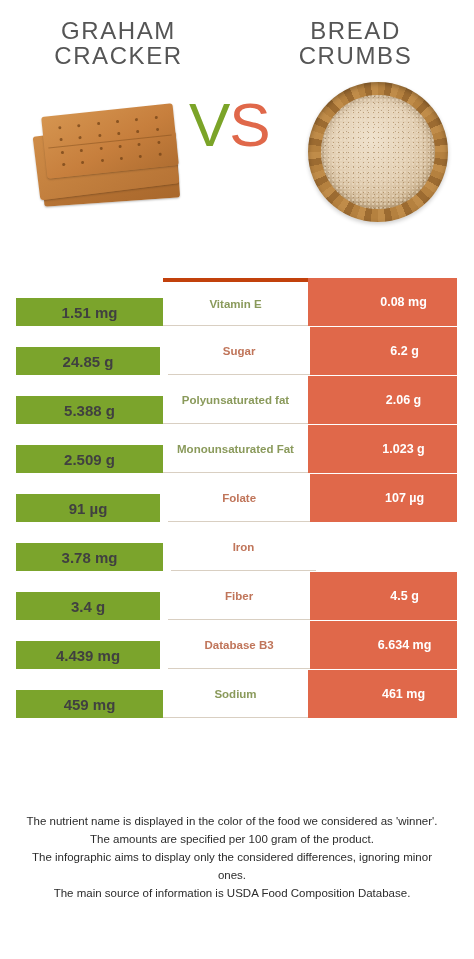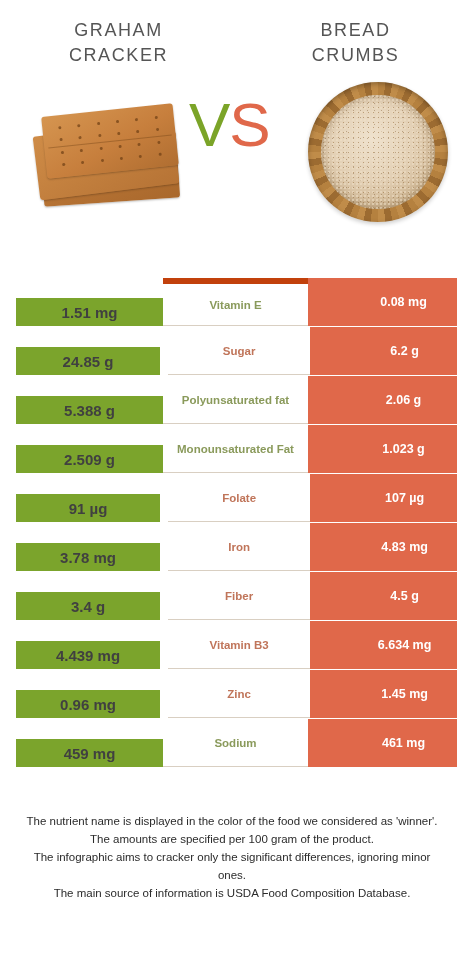--- a/index.html
+++ b/index.html
@@ -22,21 +22,21 @@
     width: 474px;
     padding-top: 18px;
     box-sizing: border-box;
   }
   .header-col {
     flex: 1;
     text-align: center;
   }
   .food-title {
     font-family: "Liberation Sans", sans-serif;
-    font-size: 18px;
+    font-size: 24px;
     letter-spacing: 1.6px;
     line-height: 25px;
     color: #555555;
     font-weight: 300;
     text-transform: uppercase;
     white-space: pre-line;
   }
 
   
   .hero {
@@ -187,21 +187,21 @@
   }
   .cell-mid {
     width: 145px;
     background: #ffffff;
     font-size: 11.5px;
     font-weight: bold;
     line-height: 14px;
     border-bottom: 1px solid #d9cfc2;
     padding: 0 6px;
   }
-  .row:first-child .cell-mid { border-top: 6px solid #c2410c; }
+  .row:first-child .cell-mid { border-top: 4px solid #c2410c; }
   .mid-green { color: #8a9a5b; }
   .mid-red   { color: #c0755a; margin-left: 8px; }
 
   
   .footer {
     position: absolute;
     left: 0;
     top: 812px;
     width: 464px;
     padding: 0 22px;
@@ -299,42 +299,36 @@
       <div class="cell cell-right">1.023 g</div>
     </div>
     <div class="row">
       <div class="cell cell-left">91 µg</div>
       <div class="cell cell-mid mid-red">Folate</div>
       <div class="cell cell-right">107 µg</div>
     </div>
     <div class="row">
       <div class="cell cell-left">3.78 mg</div>
       <div class="cell cell-mid mid-red">Iron</div>
-      <div class="cell cell-right">4.83 mg</div>
     </div>
     <div class="row">
       <div class="cell cell-left">3.4 g</div>
       <div class="cell cell-mid mid-red">Fiber</div>
       <div class="cell cell-right">4.5 g</div>
     </div>
     <div class="row">
       <div class="cell cell-left">4.439 mg</div>
-      <div class="cell cell-mid mid-red">Vitamin B3</div>
+      <div class="cell cell-mid mid-red">Database B3</div>
       <div class="cell cell-right">6.634 mg</div>
-    </div>
-    <div class="row">
-      <div class="cell cell-left">0.96 mg</div>
-      <div class="cell cell-mid mid-red">Zinc</div>
-      <div class="cell cell-right">1.45 mg</div>
     </div>
     <div class="row">
       <div class="cell cell-left">459 mg</div>
       <div class="cell cell-mid mid-green">Sodium</div>
       <div class="cell cell-right">461 mg</div>
     </div>
   </div>
 
 <div class="footer">
   <p>The nutrient name is displayed in the color of the food we considered as 'winner'.</p>
   <p>The amounts are specified per 100 gram of the product.</p>
-  <p>The infographic aims to cracker only the significant differences, ignoring minor ones.</p>
+  <p>The infographic aims to display only the considered differences, ignoring minor ones.</p>
   <p>The main source of information is USDA Food Composition Database.</p>
 </div>
 
 </body></html>

